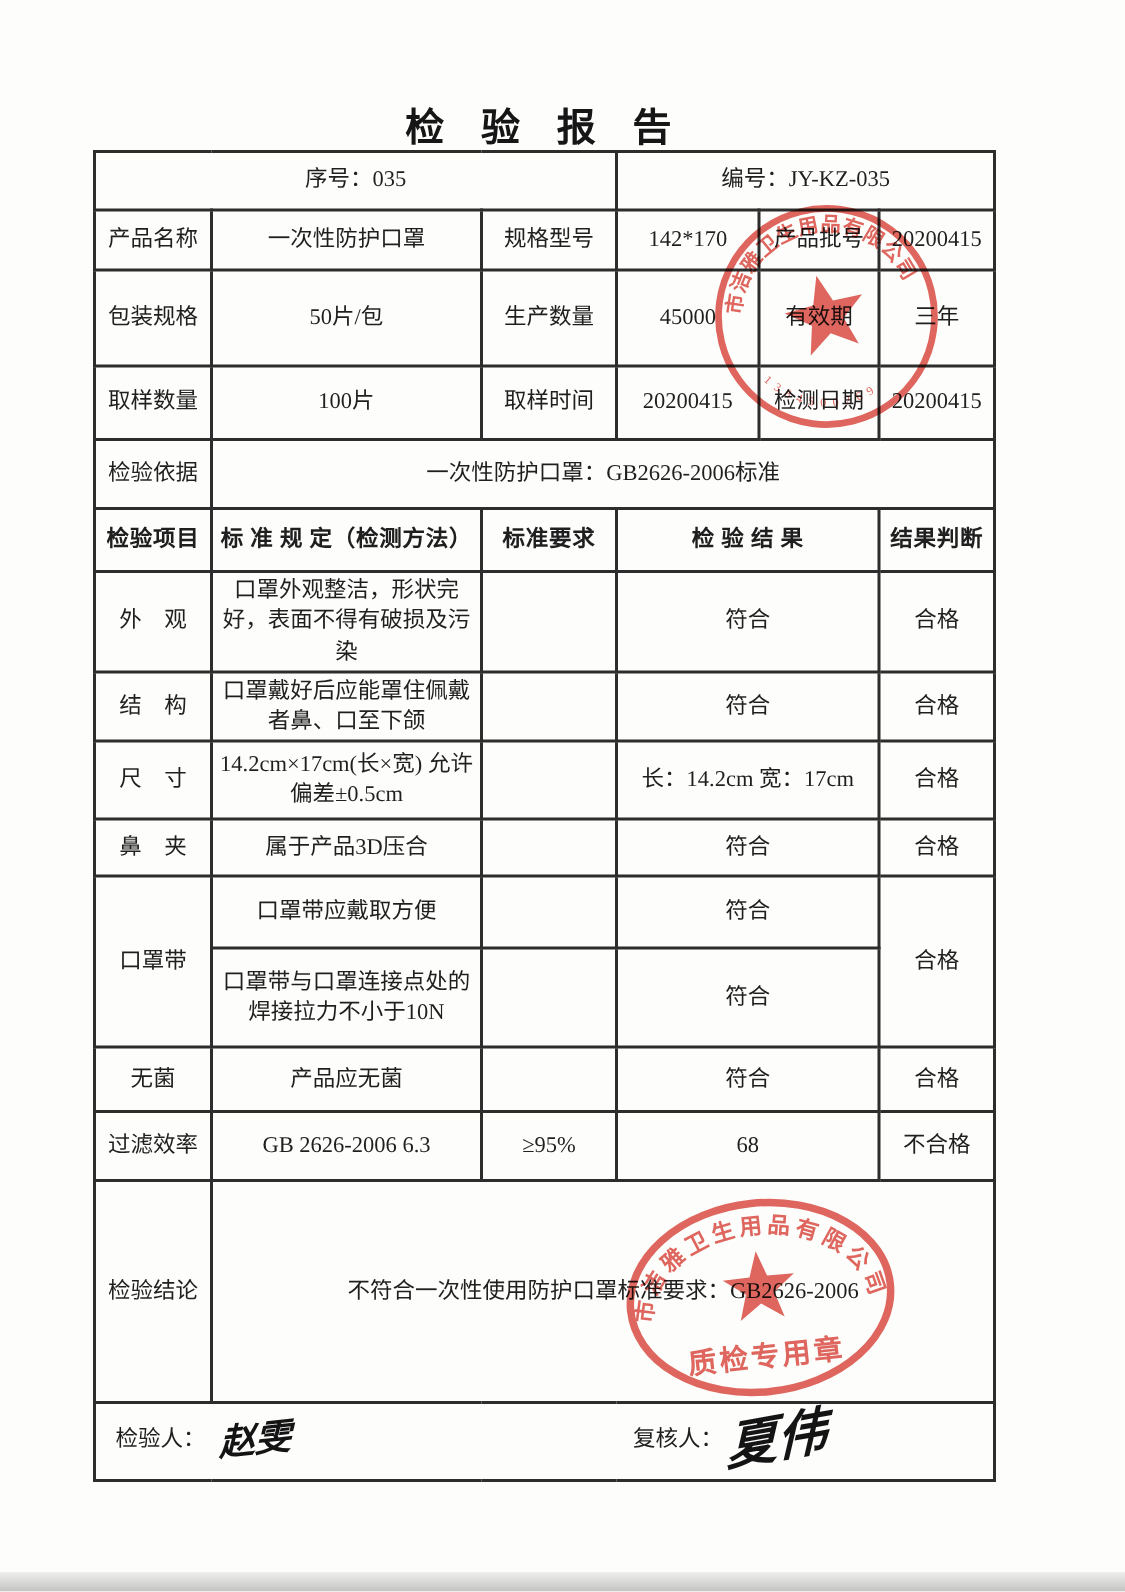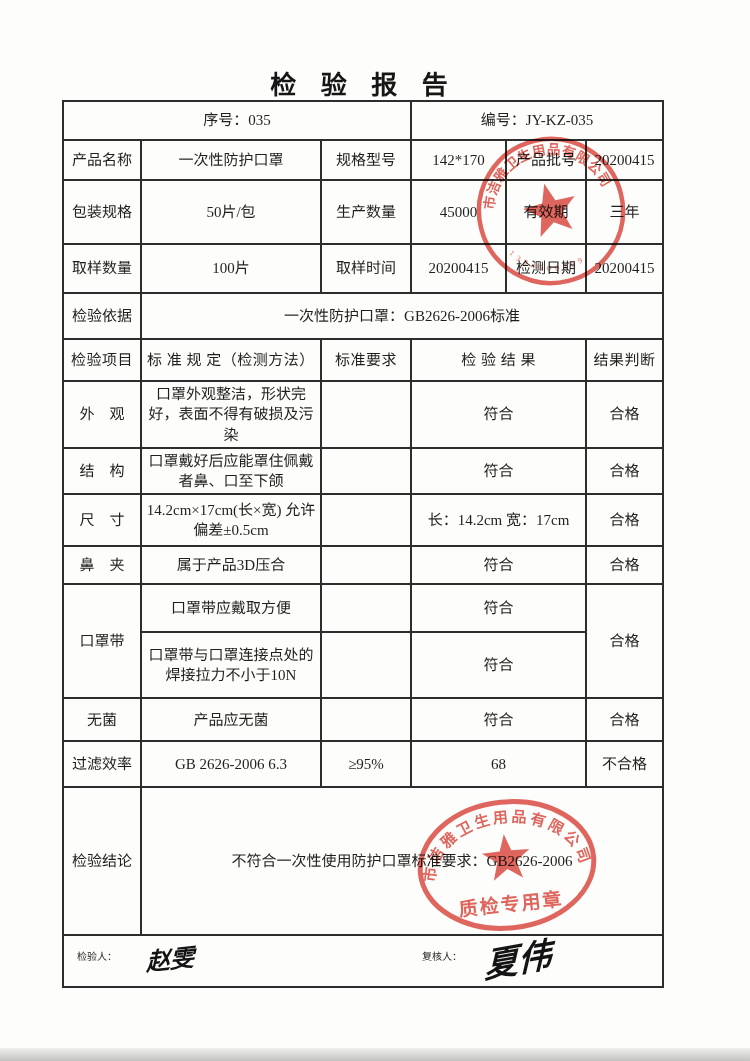--- a/index.html
+++ b/index.html
@@ -26,25 +26,25 @@
   table.report td{
     border:2px solid #2d2d2d;
     font-size:15px;line-height:1.35;
     padding:2px 4px;
     text-align:center;vertical-align:middle;
     overflow:visible;
   }
   td.lbl{text-align:left;padding-left:9px;}
   td.lft{text-align:left;padding-left:9px;}
   td.spec{font-size:14.5px;}
-  .hdr td{letter-spacing:0.5px;}
+  .hdr td{letter-spacing:0.5px;font-weight:bold;}
 
   .sign-cell{position:relative;height:100%;}
   .sign-wrap{position:relative;width:100%;height:46px;}
-  .sig-label{position:absolute;top:12px;font-size:10px;}
+  .sig-label{position:absolute;top:12px;font-size:15px;}
   .sig-label.inspector{left:9px;}
   .sig-label.reviewer{left:354px;font-family:Liberation Serif, serif;}
   .signature{
     position:absolute;color:#141414;
     font-family:"DejaVu Serif",serif;
     font-style:italic;font-weight:bold;
   }
   .signature.inspector{
     left:78px;top:6px;font-size:24px;
     transform:rotate(-6deg) skewX(-6deg);

